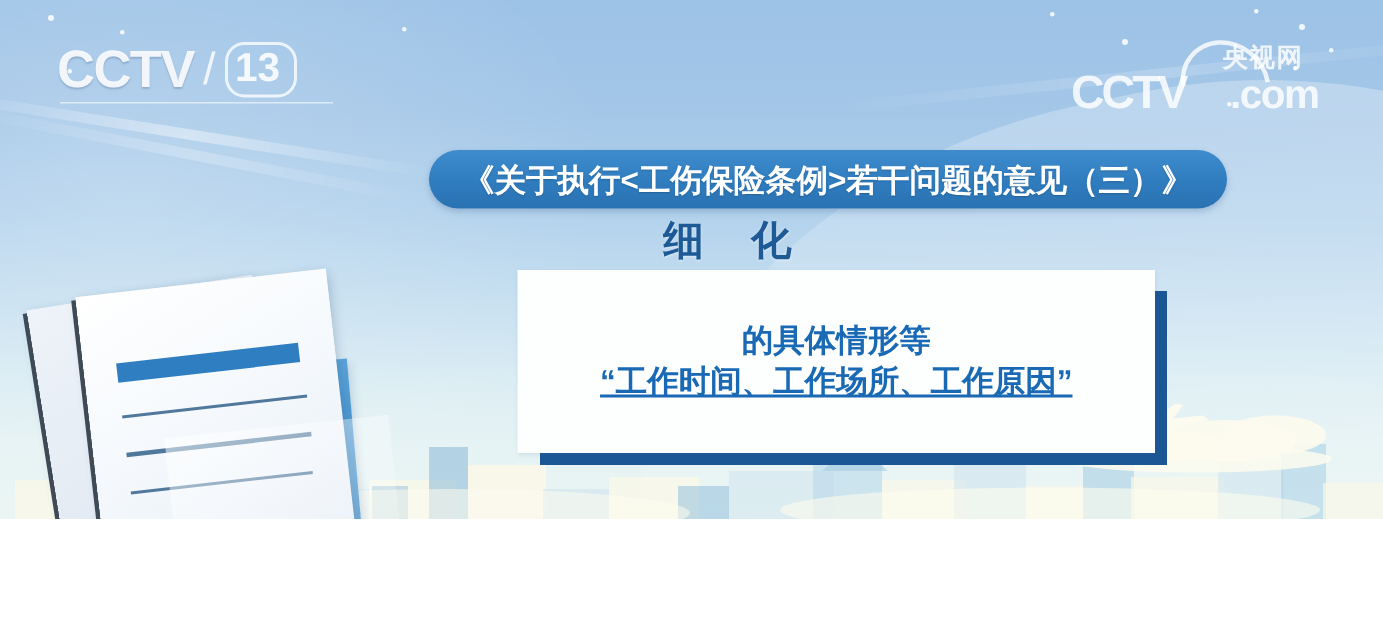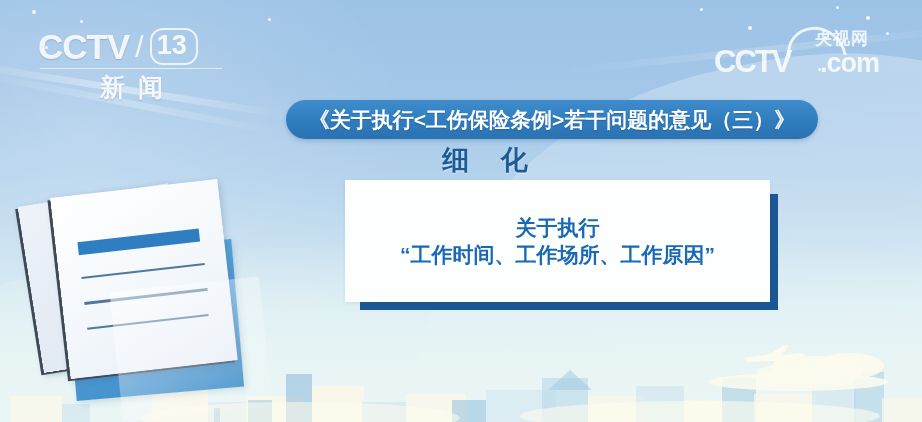--- a/index.html
+++ b/index.html
@@ -4,21 +4,21 @@
 <title>CCTV-13 News Graphic</title>
 <style>
   * { box-sizing: border-box; margin: 0; padding: 0; }
   html, body {
     width: 922px; height: 422px;
     overflow: hidden;
     font-family: "Liberation Sans", "DejaVu Sans", sans-serif;
   }
   #stage {
     position: relative;
-    width: 922px; height: 422px;
+    width: 922px; height: 346px;
     overflow: hidden;
     background: linear-gradient(180deg,
         #9cc2e6 0%,
         #a4c7e8 22%,
         #b3d2ec 42%,
         #c6dff0 58%,
         #d8ebf3 72%,
         #e4f1f3 85%,
         #eaf4f2 100%);
   }
@@ -215,21 +215,21 @@
     padding-top: 2px;
   }
   #content-card .line {
     color: #1a69b5;
     font-weight: bold;
     white-space: nowrap;
     line-height: 1.28;
     text-align: center;
   }
   #content-card .line.a { font-size: 21px; }
-  #content-card .line.b { font-size: 21px; }
+  #content-card .line.b { font-size: 21px; text-decoration: underline; }
   #content-card .line.c { font-size: 21px; }
 </style>
 </head>
 <body>
 
 <div id="stage">
 
   <div class="bg-layer sweep-a"></div>
   <div class="bg-layer sweep-b"></div>
   <div class="bg-layer streak streak-1"></div>
@@ -290,21 +290,20 @@
     <path d="M4 14 L30 10 L44 1 L49 2 L42 11 L62 9 L66 12 L44 17 L37 26 L32 26 L34 17 L8 18 Z" fill="#fdfbee" opacity=".95"></path>
   </svg>
 
   <div id="logo">
     <div class="logo-top">
       <span class="logo-word">CCTV</span>
       <span class="logo-slash">/</span>
       <span class="logo-13">13</span>
     </div>
     <div class="logo-rule"></div>
-    <div class="logo-sub">新闻</div>
   </div>
 
   <div id="watermark">
     <div class="wm-arc"></div>
     <div class="wm-cctv">CCTV</div>
     <div class="wm-cn">央视网</div>
     <div class="wm-com">.com</div>
   </div>
 
   <div id="doc-illustration">
@@ -322,18 +321,18 @@
   <div id="title-pill">
     <span class="txt">《关于执行&lt;工伤保险条例&gt;若干问题的意见（三）》</span>
   </div>
 
   <div id="subtitle">细 化</div>
 
   <div id="content-card">
     <div class="shadow-bar right"></div>
     <div class="shadow-bar bottom"></div>
     <div class="card-face">
-      <div class="line a">关于执行</div>
+      <div class="line a">的具体情形等</div>
       <div class="line b">“工作时间、工作场所、工作原因”</div>
     </div>
   </div>
 
 </div>
 
 </body></html>

